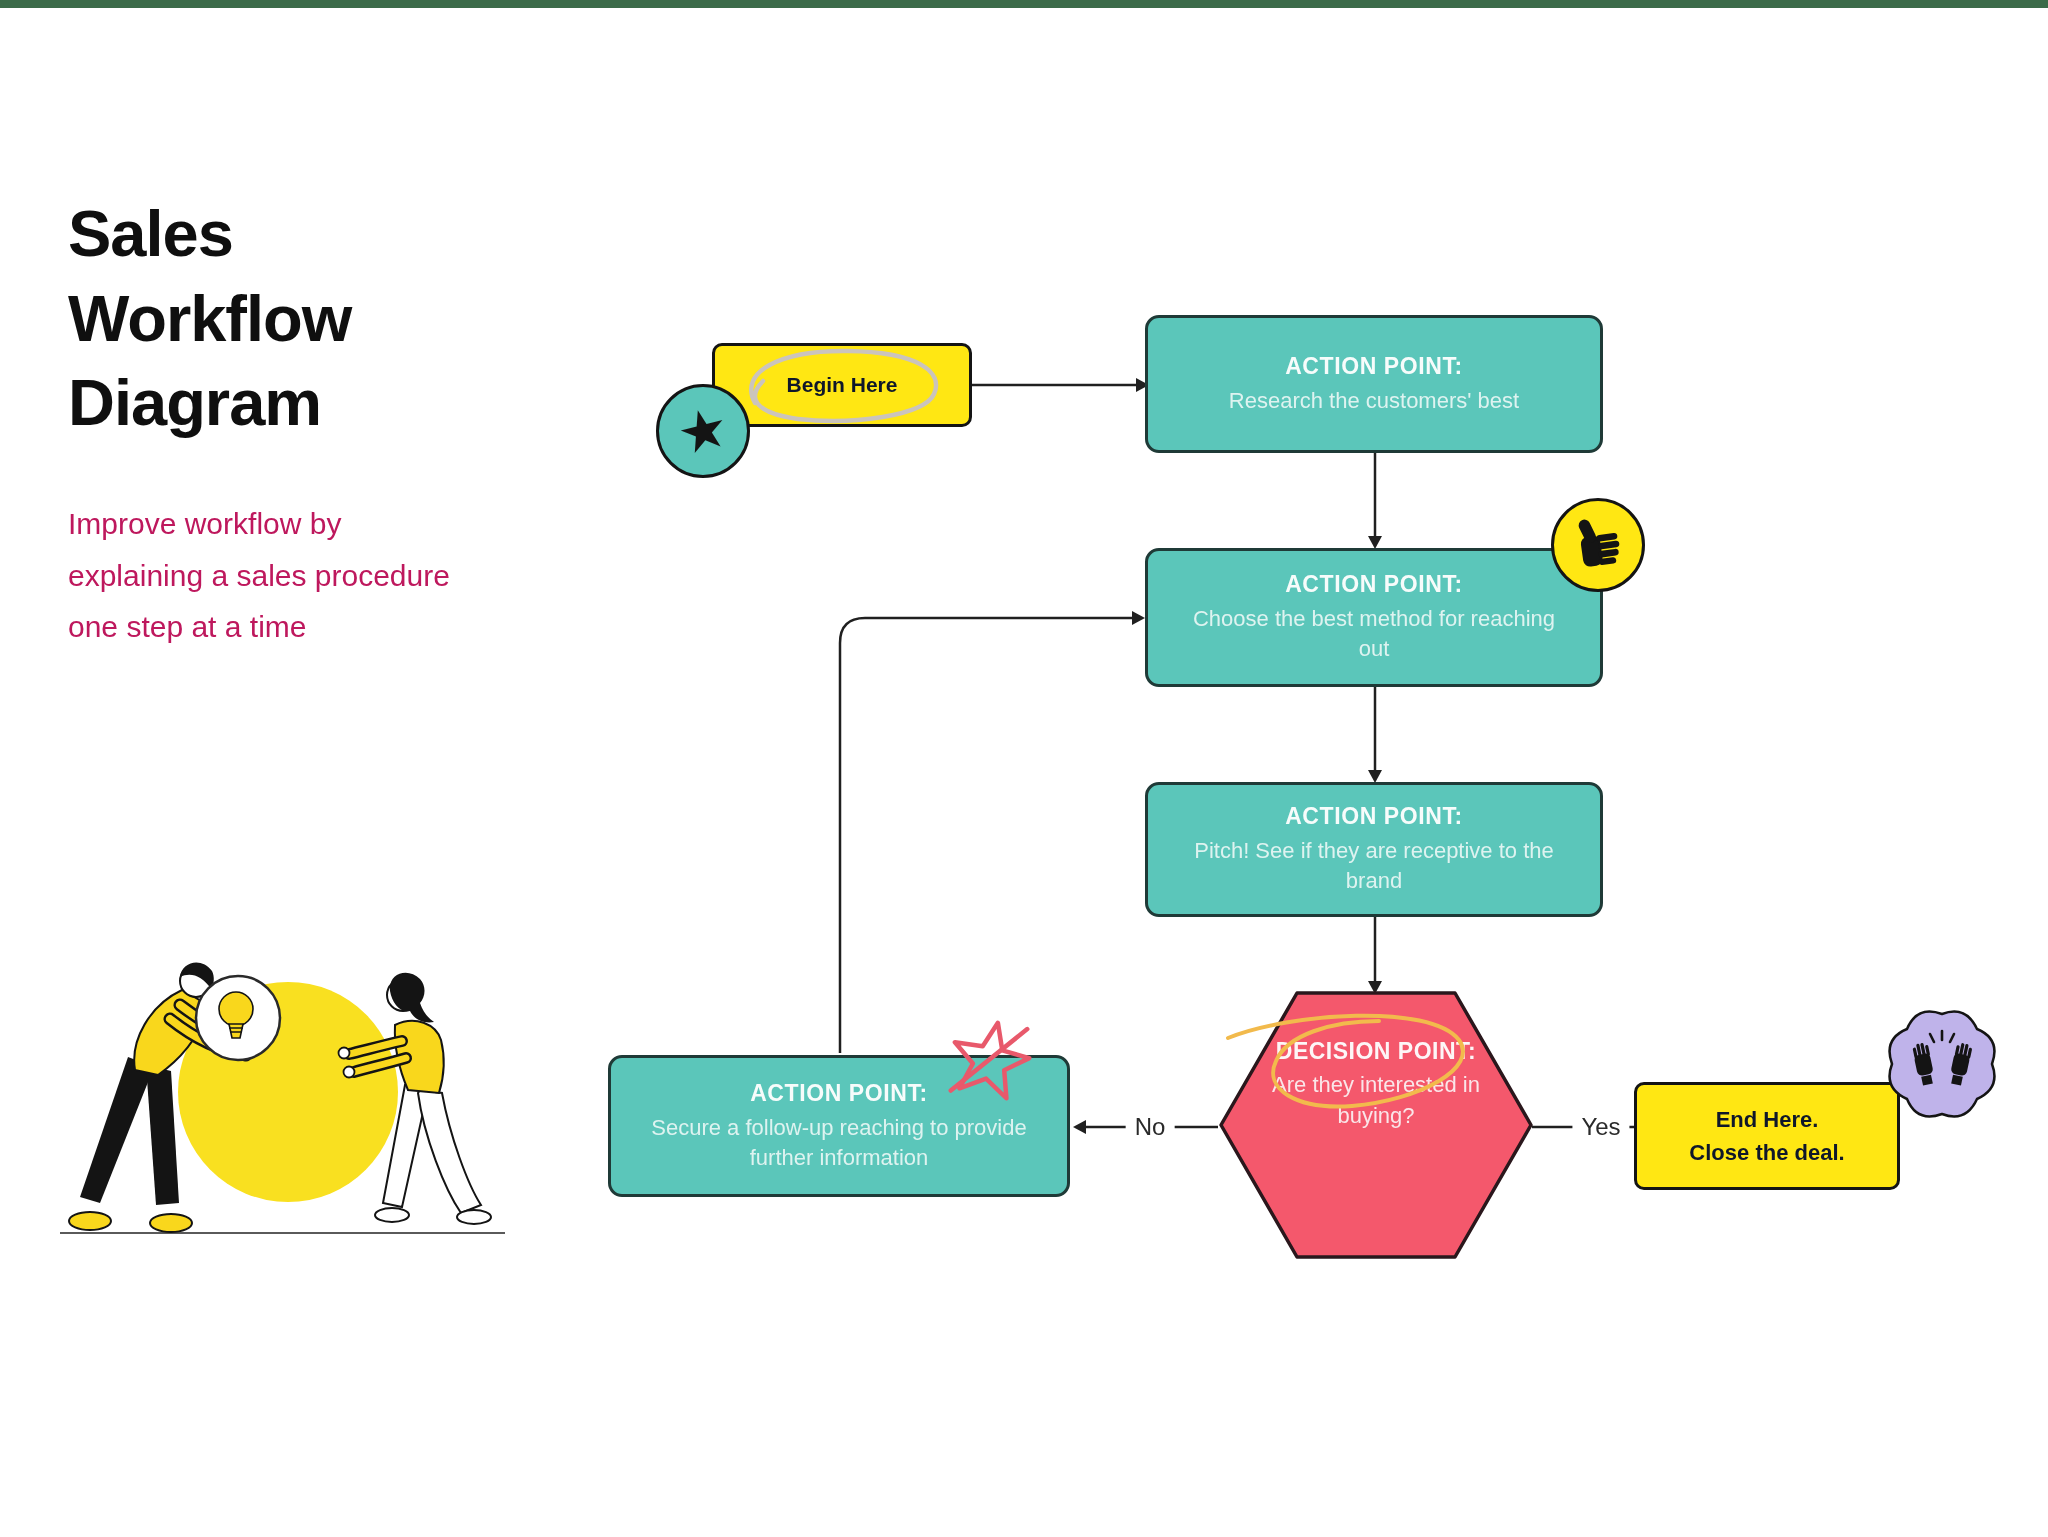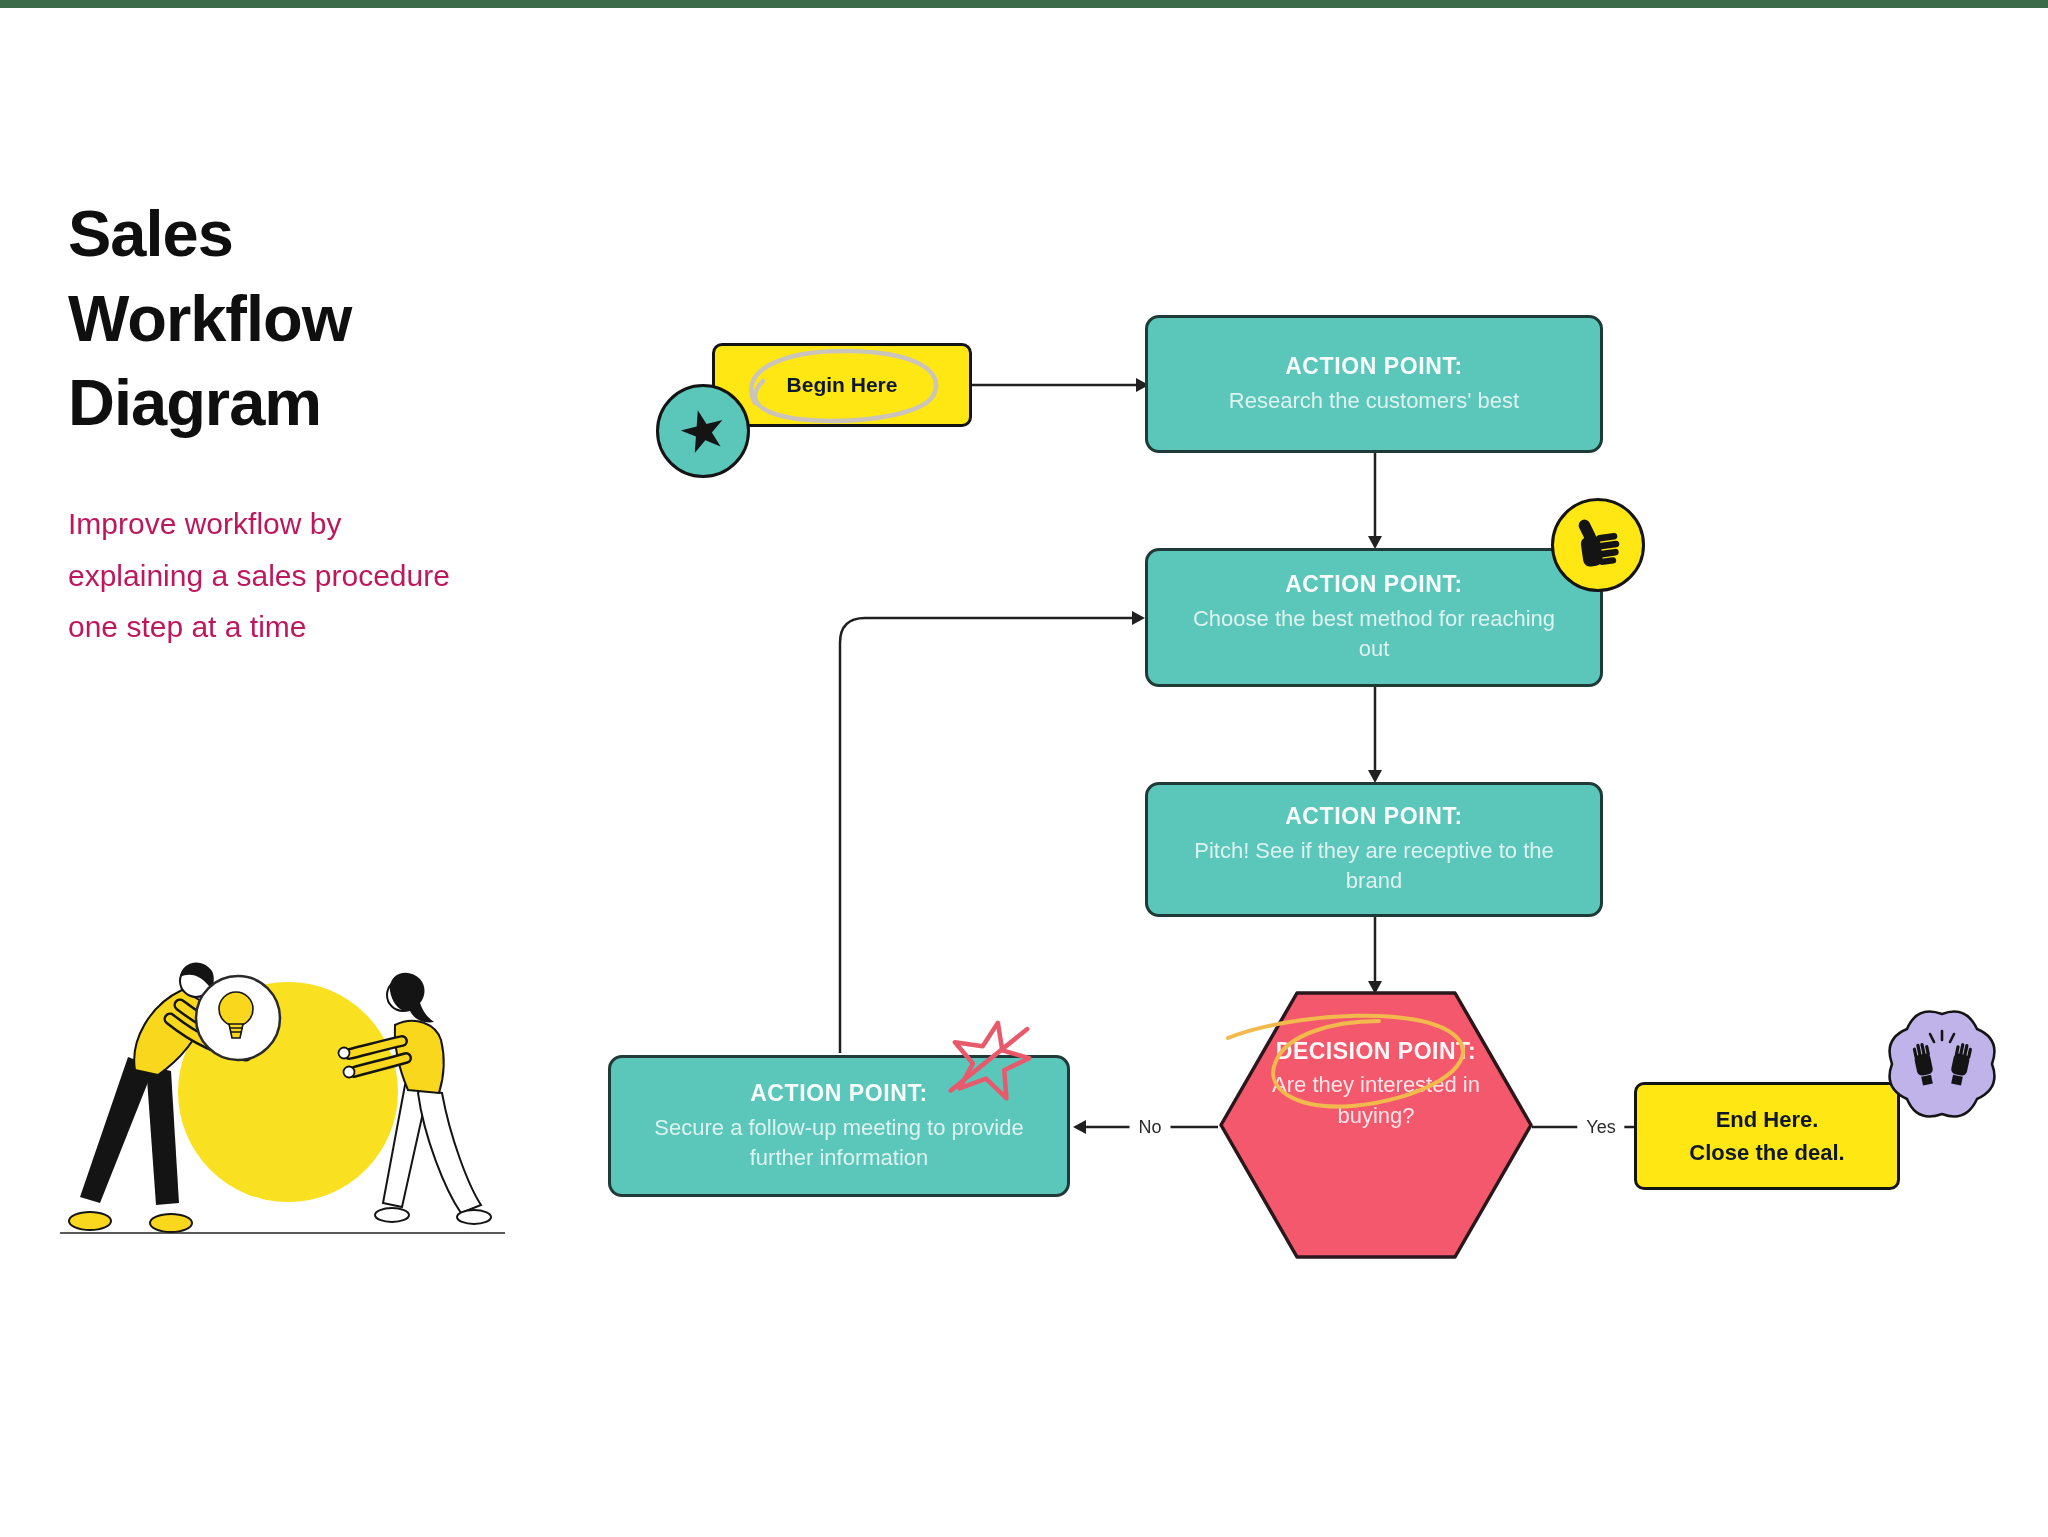--- a/index.html
+++ b/index.html
@@ -87,21 +87,21 @@
   .star-circle { left: 656px; top: 384px; width: 94px; height: 94px; background: #5BC6BA; }
   .star-glyph { font-family: "DejaVu Sans", sans-serif; font-size: 56px; color: #141414; transform: rotate(-14deg); line-height: 1; }
   .thumb-circle { left: 1551px; top: 498px; width: 94px; height: 94px; background: #FFE713; }
 
   .blob-wrap { position: absolute; left: 1884px; top: 1006px; width: 116px; height: 116px; z-index: 4; }
 
   .edge-label {
     position: absolute; z-index: 2;
     transform: translate(-50%, -50%);
     background: #ffffff; padding: 2px 9px;
-    font-size: 18px; color: #2a2a2a;
+    font-size: 24px; color: #2a2a2a;
   }
   .no-label  { left: 1150px; top: 1127px; }
   .yes-label { left: 1601px; top: 1127px; }
 
   .illustration { position: absolute; left: 50px; top: 945px; width: 470px; height: 310px; z-index: 1; }
 </style>
 </head>
 <body>
 
 <div class="canvas">
@@ -146,21 +146,21 @@
     <div class="node-text">Choose the best method for reaching out</div>
   </div>
 
   <div class="node teal-box box-pitch">
     <div class="node-title">ACTION POINT:</div>
     <div class="node-text">Pitch! See if they are receptive to the brand</div>
   </div>
 
   <div class="node teal-box box-followup">
     <div class="node-title">ACTION POINT:</div>
-    <div class="node-text">Secure a follow-up meeting to provide further information</div>
+    <div class="node-text">Secure a follow-up reaching to provide further information</div>
   </div>
 
   <div class="hexagon-wrap">
     <svg width="316" height="270" viewBox="0 0 316 270">
       <polygon points="79,3 237,3 313,135 237,267 79,267 3,135" fill="#F4586C" stroke="#2A171C" stroke-width="3.5" stroke-linejoin="round"></polygon>
     </svg>
   </div>
   <div class="hexagon-text">
     <div class="node-title">DECISION POINT:</div>
     <div class="node-text">Are they interested in buying?</div>

